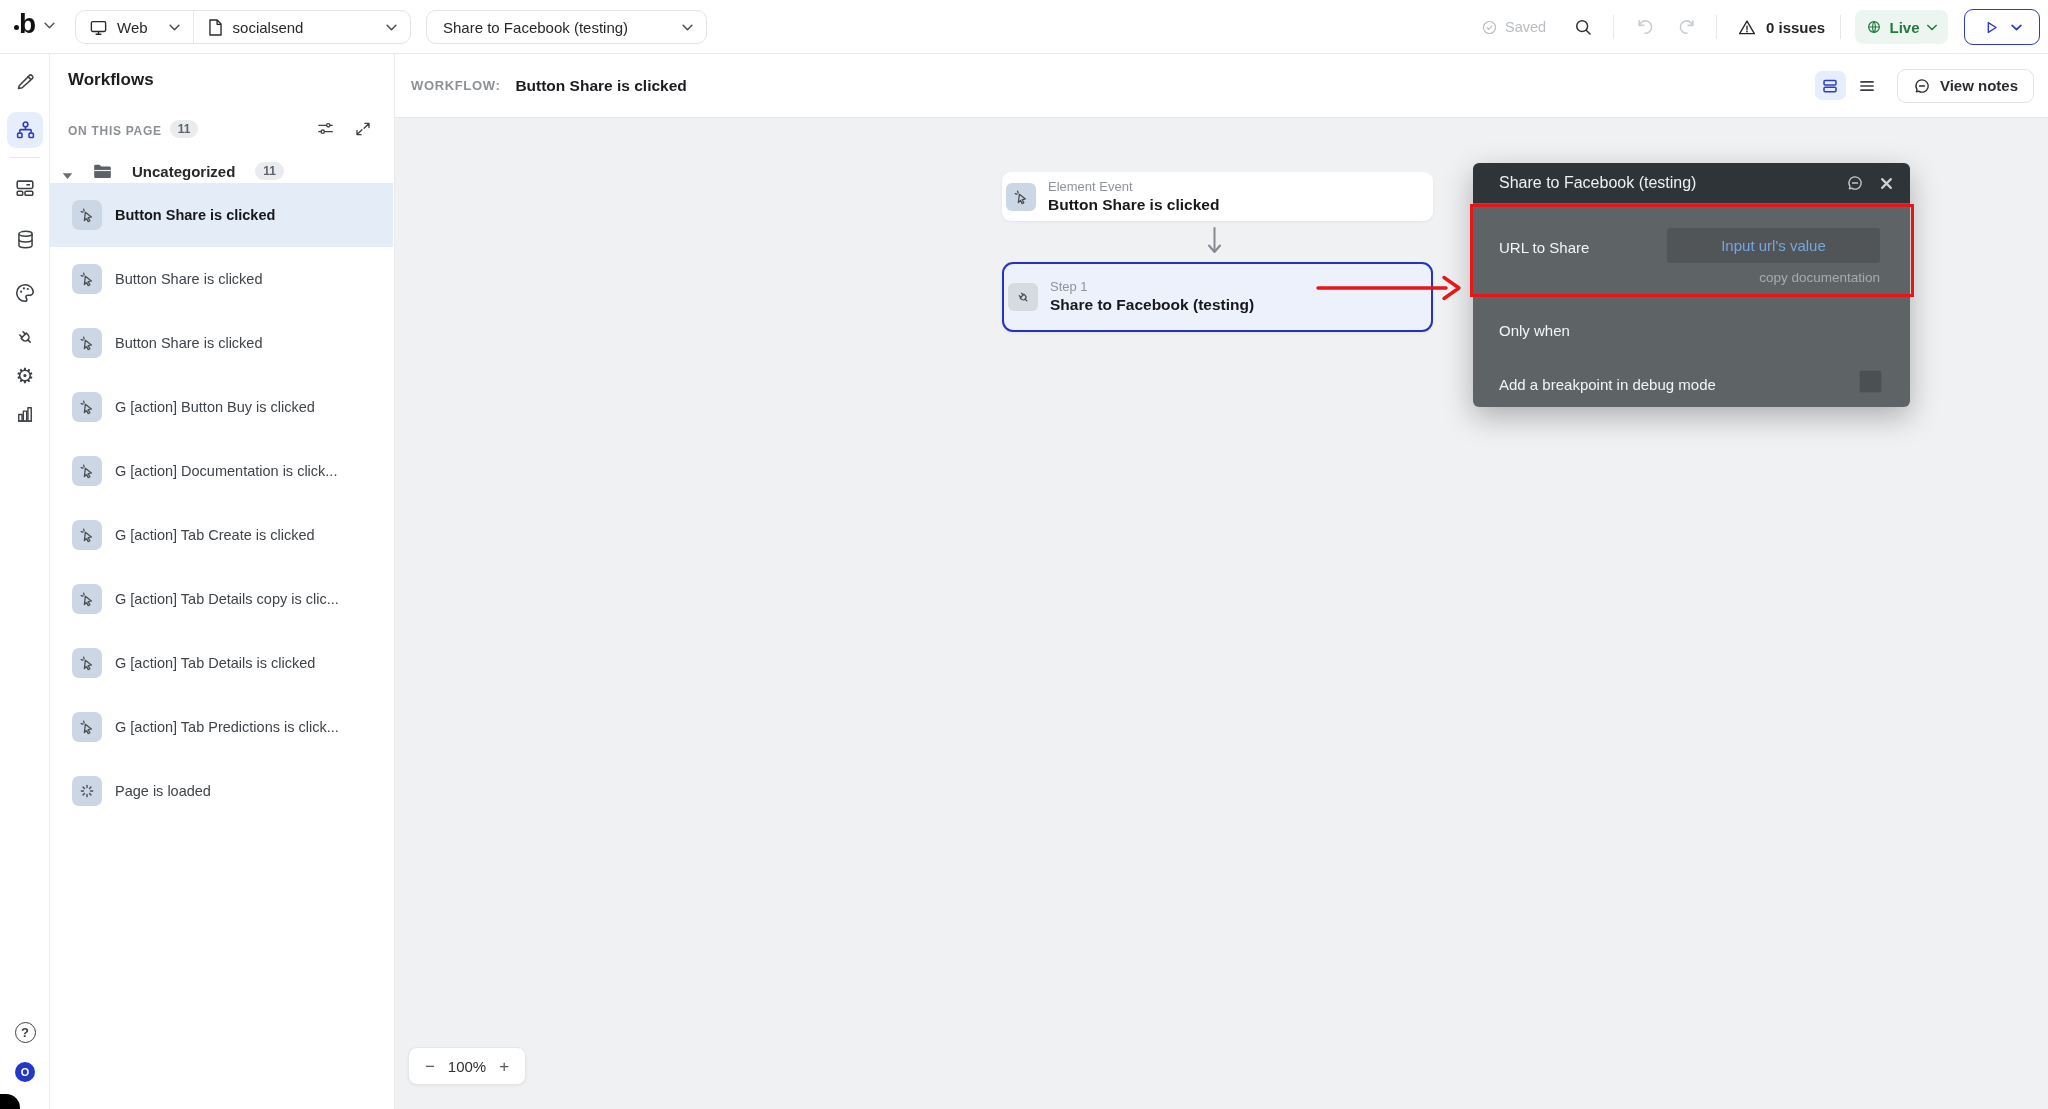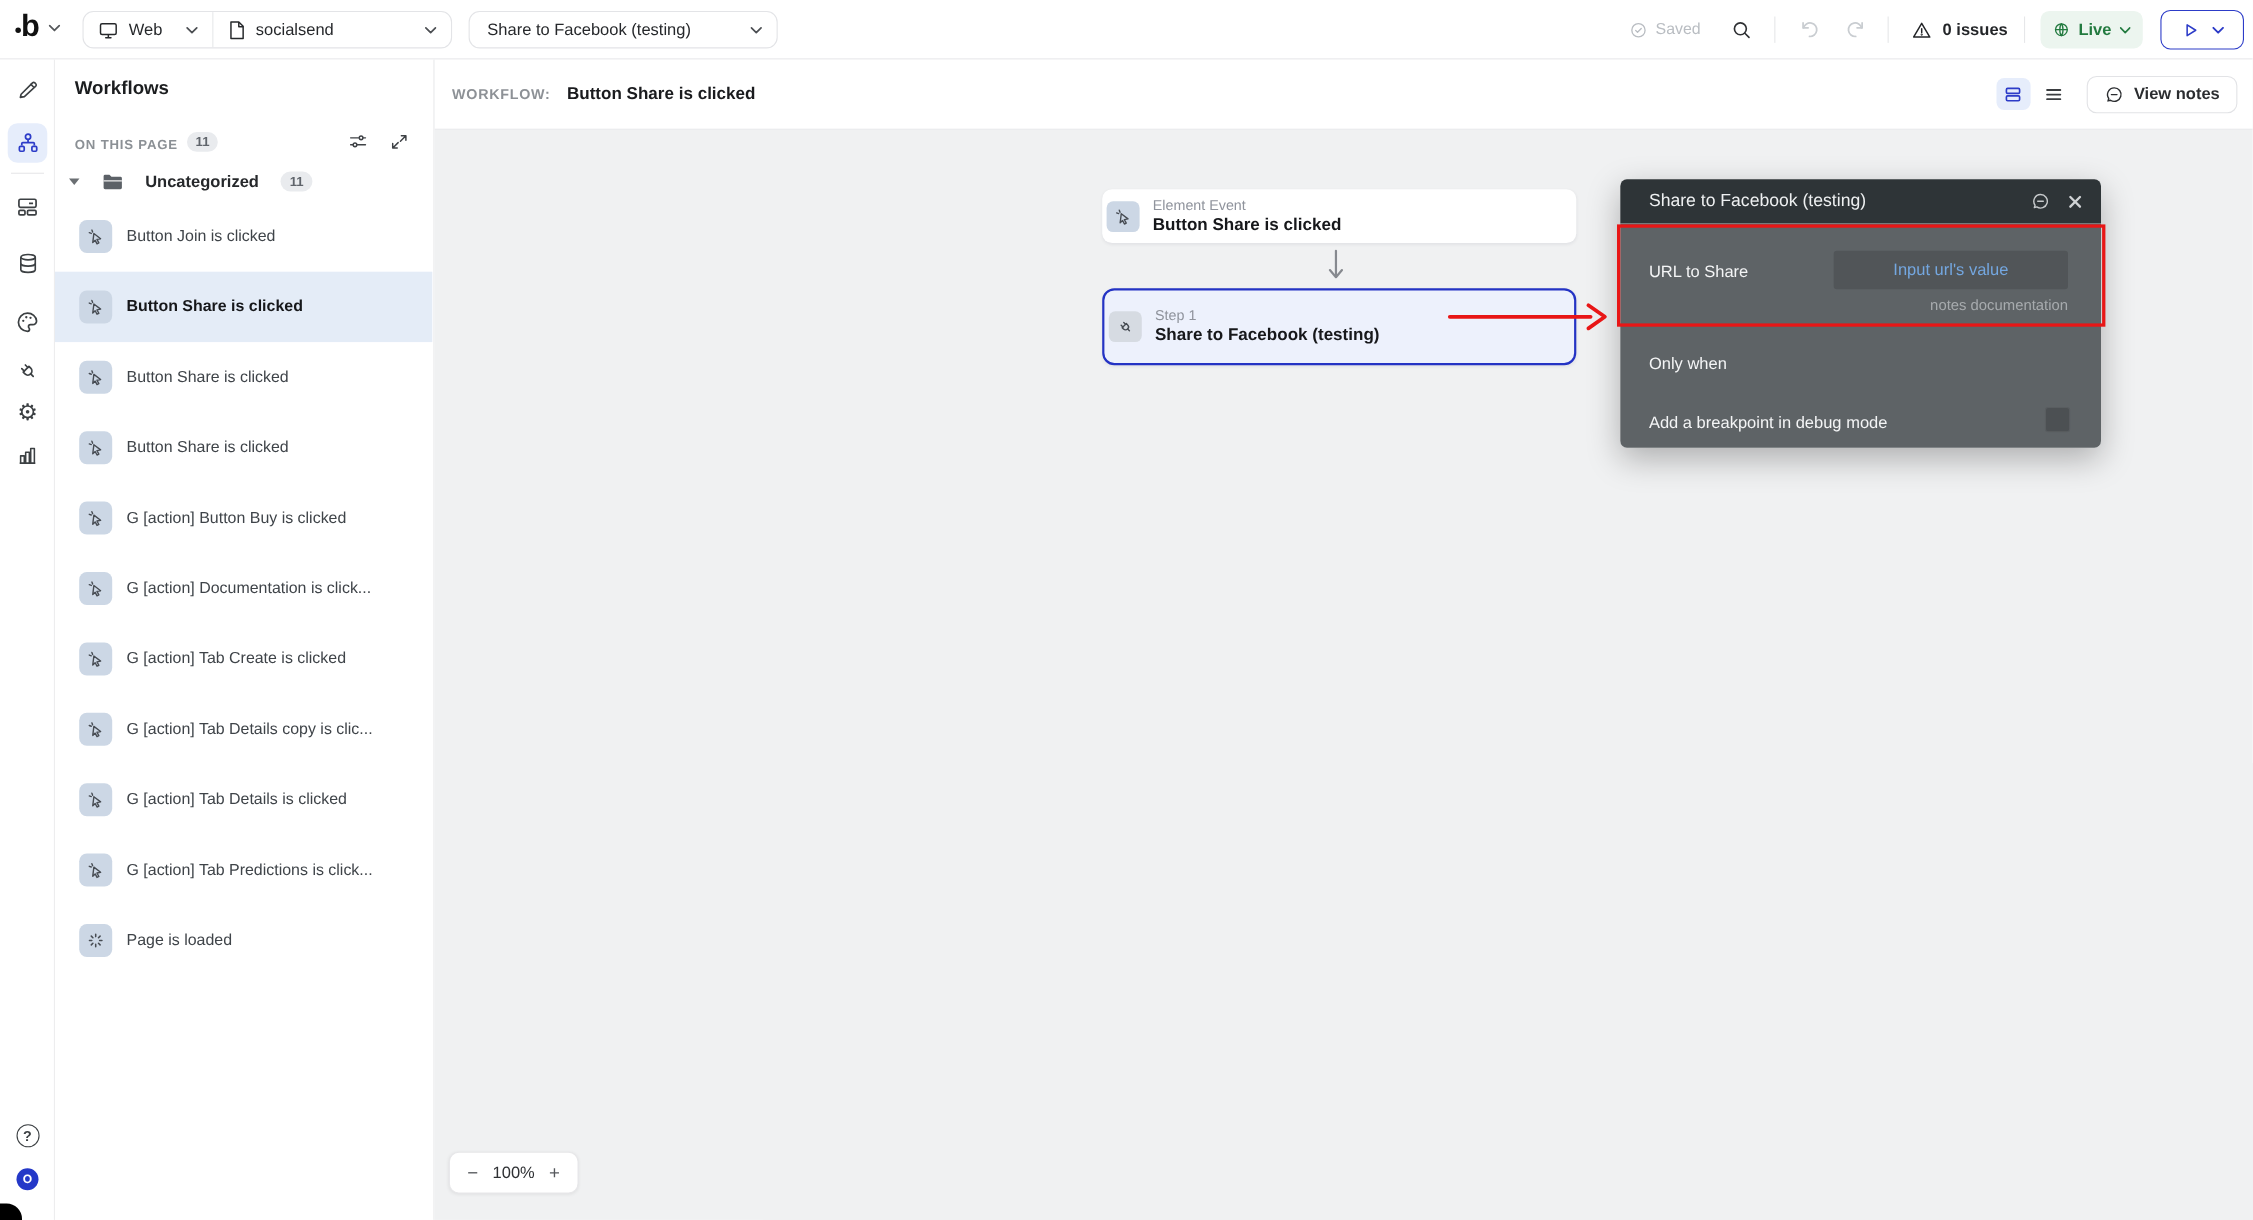--- a/index.html
+++ b/index.html
@@ -41,21 +41,21 @@
   .avatar { position:absolute; left:15px; top:1008px; width:20px; height:20px; border-radius:50%; background:#2438c8; color:#fff; font-size:11px; font-weight:700; display:flex; align-items:center; justify-content:center; cursor:pointer; }
   .corner-artifact { position:absolute; left:0; bottom:0; width:20px; height:15px; background:#000; border-top-right-radius:14px; z-index:30; }
 
   
   .wfpanel { position:absolute; left:50px; top:54px; width:345px; height:1055px; background:#fff; border-right:1px solid #e9eaec; z-index:9; }
   .wf-title { position:absolute; left:18px; top:16px; font-size:17px; font-weight:700; color:#1b1d1f; }
   .otp-row { position:absolute; left:18px; right:22px; top:58px; height:26px; display:flex; align-items:flex-end; gap:8px; }
   .otp-label { font-size:12px; letter-spacing:.06em; color:#8b9095; font-weight:600; }
   .count-pill { background:#e9ebee; color:#5f646b; font-size:12px; font-weight:600; border-radius:9px; padding:2px 8px; }
   .otp-icons { margin-left:auto; display:flex; gap:19px; color:#3f4246; }
-  .folder-row { position:absolute; left:12px; right:12px; top:96px; height:30px; display:flex; align-items:center; gap:20px; cursor:pointer; }
+  .folder-row { position:absolute; left:12px; right:12px; top:96px; height:30px; display:flex; align-items:flex-end; gap:20px; cursor:pointer; }
   .folder-row .name { font-size:15px; font-weight:700; color:#26282b; }
   .caret { color:#6b6f73; }
   .wf-list { position:absolute; left:0; right:1px; top:129px; }
   .wf-item { display:flex; align-items:center; height:64px; padding-left:22px; gap:13px; cursor:pointer; }
   .wf-item .tile { width:30px; height:30px; border-radius:7px; background:var(--tile-bg,#ccd7e5); display:flex; align-items:center; justify-content:center; color:#474c53; }
   .wf-item .label { font-size:14.5px; color:#3f4449; white-space:nowrap; overflow:hidden; text-overflow:ellipsis; max-width:255px; }
   .wf-item.selected { background:var(--selected-row-bg,#e4ecf7); }
   .wf-item.selected .label { font-weight:700; color:#16171a; }
 
   
@@ -348,32 +348,20 @@
     <span>
       <svg width="19" height="17" viewBox="0 0 24 20" fill="#5c6167">
           <path d="M1.5 3.2A1.7 1.7 0 013.2 1.5h5l2.3 2.3h10.3a1.7 1.7 0 011.7 1.7v11a1.7 1.7 0 01-1.7 1.7H3.2a1.7 1.7 0 01-1.7-1.7z"></path>
           <path d="M1.5 8h21v1.5h-21z" fill="#fff" opacity="0.9"></path>
         </svg>
     </span>
     <span class="name">Uncategorized</span>
     <span class="count-pill">11</span>
   </div>
   <div class="wf-list">
-      <div class="wf-item">
-    <span class="tile">
-      <span>
-        <svg width="16" height="16" viewBox="0 0 24 24" fill="none" stroke="currentColor" stroke-width="1.9" stroke-linecap="round" stroke-linejoin="round">
-              <path d="M9.5 8l9.2 7-5 1 2.6 4.7-2.5 1.3-2.5-4.8-3.3 3.1z"></path>
-              <path d="M6.8 3.2l1 2.8M3.2 6.8l2.8 1"></path>
-            </svg>
-      </span>
-
-    </span>
-    <span class="label">Button Join is clicked</span>
-  </div>
       <div class="wf-item selected">
     <span class="tile">
       <span>
         <svg width="16" height="16" viewBox="0 0 24 24" fill="none" stroke="currentColor" stroke-width="1.9" stroke-linecap="round" stroke-linejoin="round">
               <path d="M9.5 8l9.2 7-5 1 2.6 4.7-2.5 1.3-2.5-4.8-3.3 3.1z"></path>
               <path d="M6.8 3.2l1 2.8M3.2 6.8l2.8 1"></path>
             </svg>
       </span>
 
     </span>
@@ -583,21 +571,21 @@
             </svg>
         </span>
       </span>
     </span>
   </div>
   <div class="popup-body">
     <span class="fld-label" style="top:36px;">URL to Share</span>
     <span class="url-input">
       <span class="val">Input url's value</span>
     </span>
-    <span class="doc-link">notes documentation</span>
+    <span class="doc-link">copy documentation</span>
     <span class="fld-label" style="top:119px;">Only when</span>
     <span class="fld-label" style="top:173px;">Add a breakpoint in debug mode</span>
     <span class="bp-checkbox"></span>
   </div>
 </div>
 
 <div class="red-box"></div>
 <div class="red-arrow">
   <svg width="148" height="30" viewBox="0 0 148 30" fill="none" stroke="var(--annotation-red,#e81616)" stroke-width="3.4" stroke-linecap="round" stroke-linejoin="round">
       <path d="M2 15h128"></path>

